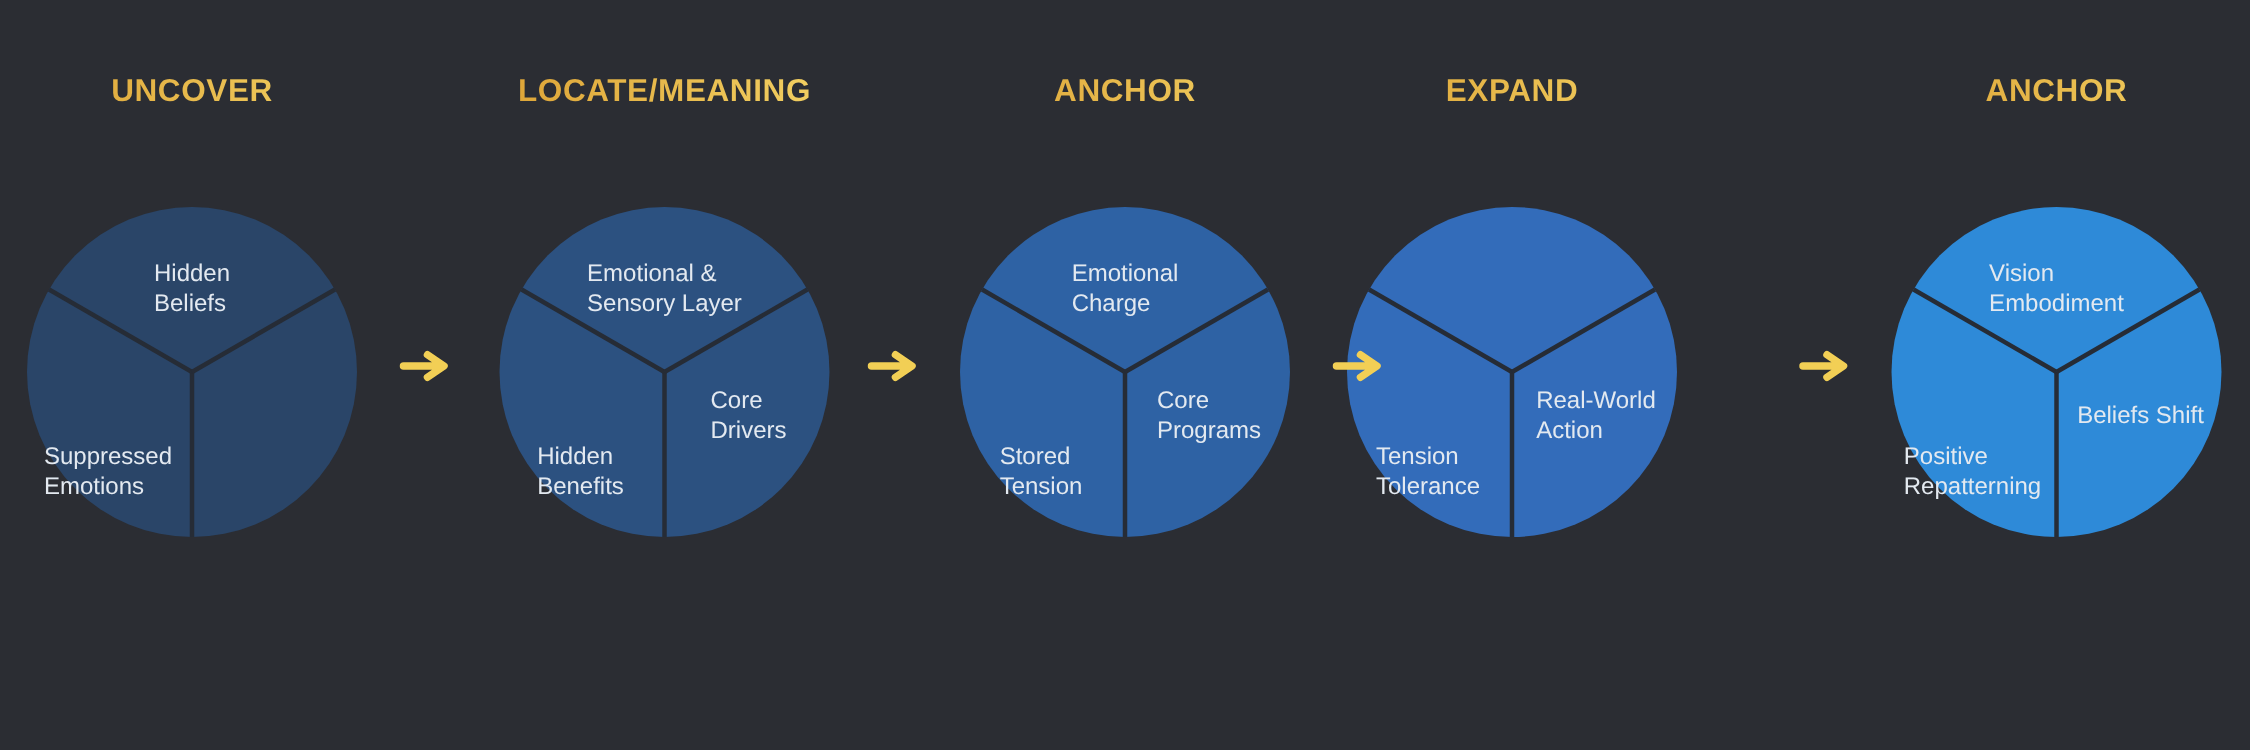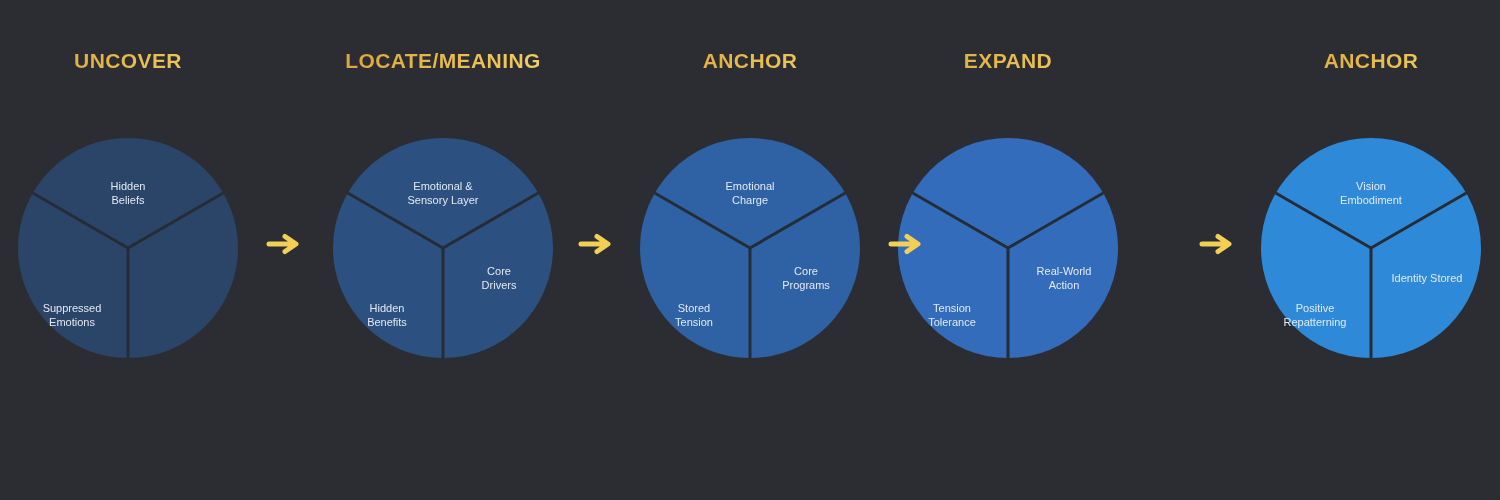--- a/index.html
+++ b/index.html
@@ -22,21 +22,21 @@
     .stage-title{
       background:linear-gradient(90deg,var(--gold1),var(--gold2));
       -webkit-background-clip:text;background-clip:text;
       -webkit-text-fill-color:transparent;color:transparent;
     }
   }
   .pie-svg{position:absolute;top:136px;left:0;width:224px;height:224px;}
   .pie-svg line{stroke:var(--divider);stroke-width:3;}
   .seg-label{
     position:absolute;display:flex;align-items:center;justify-content:center;
-    text-align:center;color:var(--label);font-size:11px;line-height:1.28;
+    text-align:left;color:var(--label);font-size:16px;line-height:1.28;
     white-space:pre-line;
   }
   .seg-top{top:172px;left:22px;width:180px;height:42px;}
   .seg-bl{top:256px;left:-4px;width:120px;height:44px;margin-top:37px;}
   .seg-br{top:256px;left:108px;width:120px;height:44px;}
   .flow-arrow{position:absolute;top:232px;width:36px;height:24px;}
   .flow-arrow svg{width:36px;height:24px;display:block;}
   .flow-arrow path{stroke:var(--arrow);stroke-width:5;fill:none;
     stroke-linecap:round;stroke-linejoin:round;}
   
@@ -120,21 +120,21 @@
     <svg class="pie-svg" viewBox="0 0 224 224">
       <circle cx="112" cy="112" r="110" fill="#2e8ad8"></circle>
       <line x1="112" y1="112" x2="112" y2="222"></line>
       <line x1="112" y1="112" x2="16.7" y2="57"></line>
       <line x1="112" y1="112" x2="207.3" y2="57"></line>
     </svg>
     <div class="seg-label seg-bl">Positive
 Repatterning</div>
     <div class="seg-label seg-top">Vision
 Embodiment</div>
-    <div class="seg-label seg-br">Identity Stored</div>
+    <div class="seg-label seg-br">Beliefs Shift</div>
   </div>
 
   <div class="flow-arrow">
     <svg viewBox="0 0 36 24">
         <path d="M4 12 L26 12 M20 4.5 L31 12 L20 19.5"></path>
       </svg>
   </div>
   <div class="flow-arrow">
     <svg viewBox="0 0 36 24">
         <path d="M4 12 L26 12 M20 4.5 L31 12 L20 19.5"></path>

